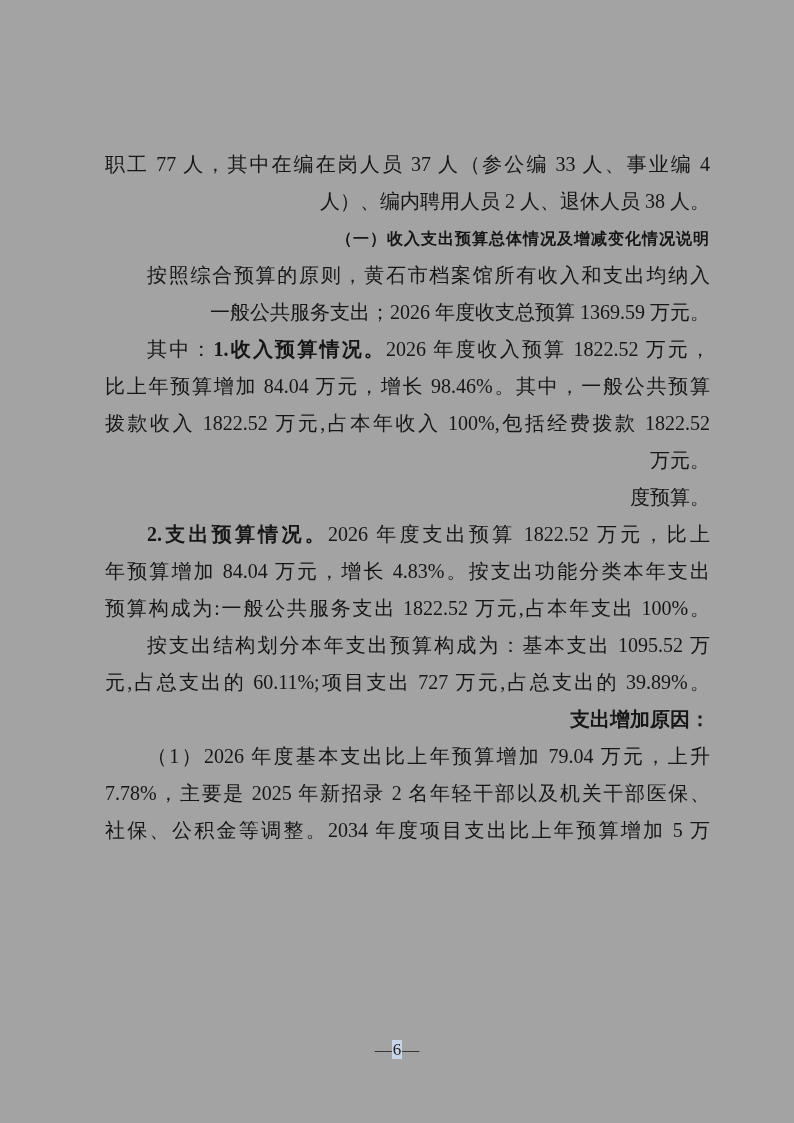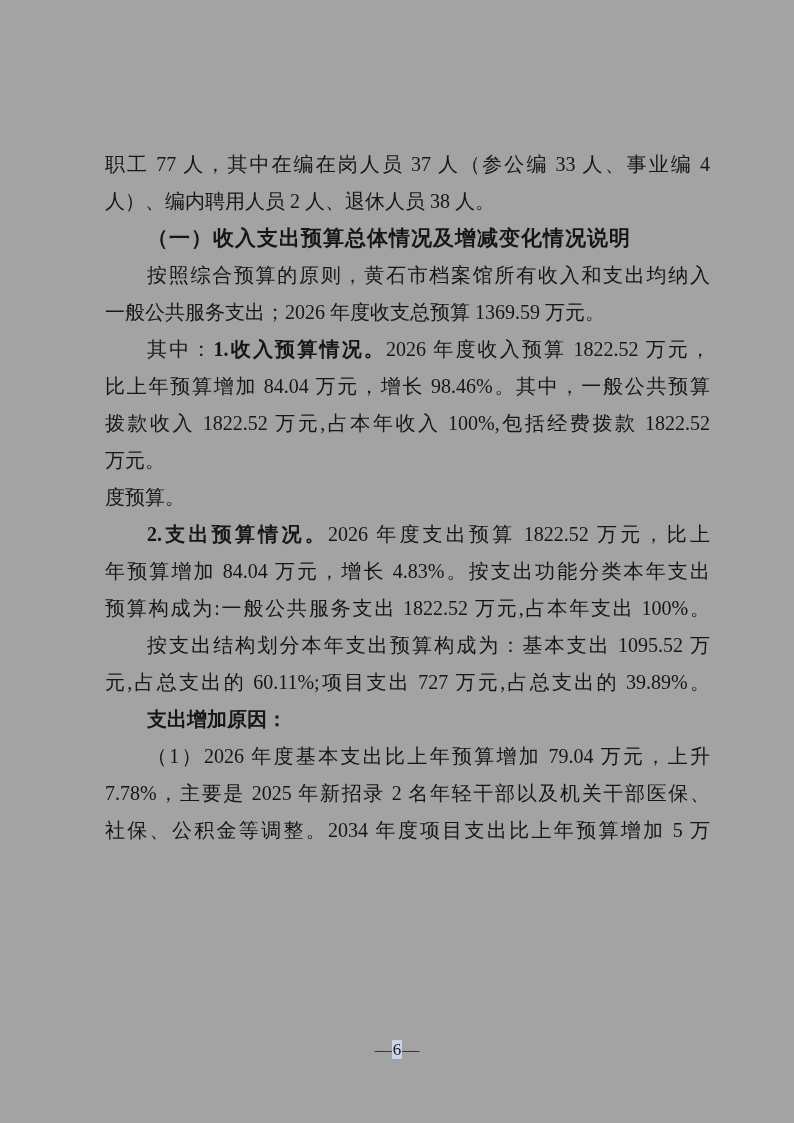--- a/index.html
+++ b/index.html
@@ -19,40 +19,40 @@
   .page-body {
     position: absolute;
     left: 105px;
     top: 146px;
     width: 605px;
   }
   .line {
     height: 37px;
     line-height: 37px;
     font-size: 20px;
-    text-align: left;
+    text-align: right;
     overflow: visible;
     white-space: normal;
   }
   .line.fill {
     text-align: justify;
     text-align-last: justify;
   }
   .line.indent {
     padding-left: 42px;
   }
   .line.heading-hei {
     font-family: "Liberation Sans", "DejaVu Sans", sans-serif;
     font-weight: bold;
     font-size: 21px;
     letter-spacing: 1px;
   }
   .line.heading-kai {
     font-weight: bold;
-    font-size: 21px;
+    font-size: 16px;
     letter-spacing: 1px;
   }
   .seg.b {
     font-weight: bold;
   }
   .page-footer {
     position: absolute;
     left: 0;
     right: 0;
     top: 1038px;

